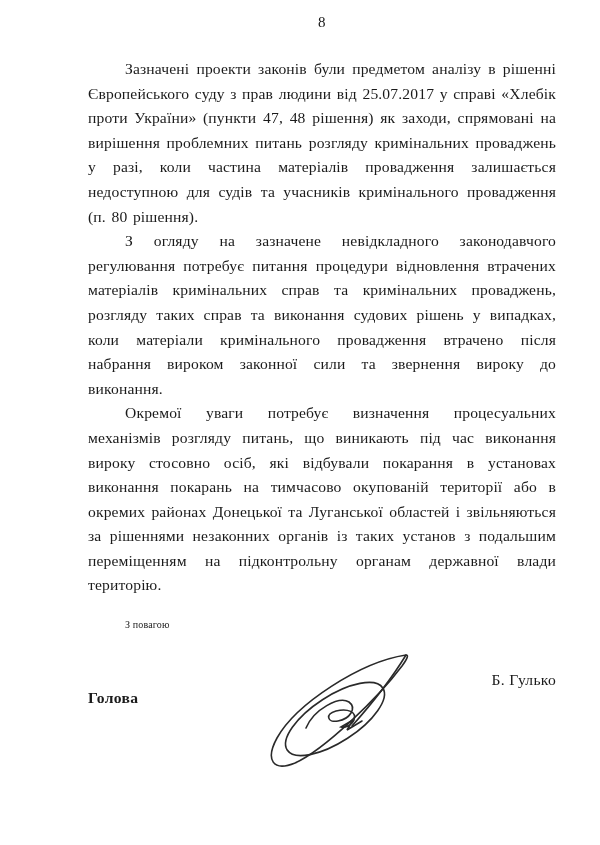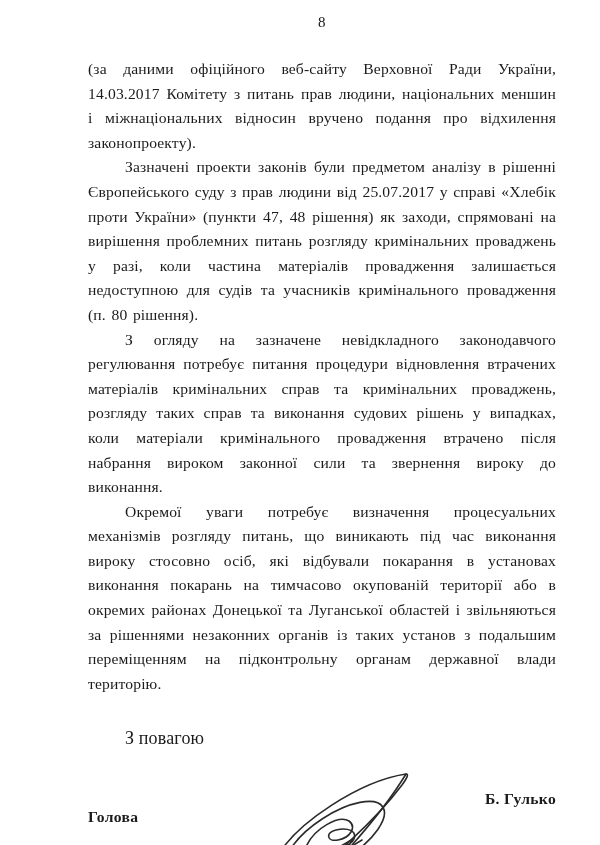--- a/index.html
+++ b/index.html
@@ -28,64 +28,63 @@
     font-size: 15.6px;
     line-height: 24.6px;
     text-align: justify;
     letter-spacing: 0.15px;
     word-spacing: 1.5px;
     color: #1b1b1b;
   }
   .para { text-indent: 37px; }
   .para.first { text-indent: 0; }
   .closing {
-    margin-top: 32px;
+    margin-top: 21px;
     margin-left: 37px;
-    font-size: 18px;
+    font-size: 10px;
     letter-spacing: 0.15px;
   }
   .sig-row {
     position: relative;
     height: 150px;
     margin-top: 14px;
   }
   .signer-title {
     position: absolute;
     left: 0;
     top: 45px;
     font-size: 15.6px;
     font-weight: bold;
     letter-spacing: 0.3px;
   }
   .signer-name {
     position: absolute;
     right: 0;
     top: 27px;
     font-size: 15.6px;
-    font-weight: bold;
+    font-weight: normal;
     letter-spacing: 0.3px;
   }
   .signature {
     position: absolute;
     left: 168px;
     top: 2px;
     width: 160px;
     height: 128px;
   }
   .signature svg { width: 100%; height: 100%; }
 </style>
 </head>
 <body>
 
 <div class="page">
 
   <div class="page-number">8</div>
 
   <div class="doc-body">
-    <p class="para first">(за даними офіційного веб-сайту Верховної Ради України, 14.03.2017 Комітету з питань прав людини, національних меншин і міжнаціональних відносин вручено подання про відхилення законопроекту).</p>
     <p class="para">Зазначені проекти законів були предметом аналізу в рішенні Європейського суду з прав людини від 25.07.2017 у справі «Хлебік проти України» (пункти 47, 48 рішення) як заходи, спрямовані на вирішення проблемних питань розгляду кримінальних проваджень у разі, коли частина матеріалів провадження залишається недоступною для судів та учасників кримінального провадження (п. 80 рішення).</p>
     <p class="para">З огляду на зазначене невідкладного законодавчого регулювання потребує питання процедури відновлення втрачених матеріалів кримінальних справ та кримінальних проваджень, розгляду таких справ та виконання судових рішень у випадках, коли матеріали кримінального провадження втрачено після набрання вироком законної сили та звернення вироку до виконання.</p>
     <p class="para">Окремої уваги потребує визначення процесуальних механізмів розгляду питань, що виникають під час виконання вироку стосовно осіб, які відбували покарання в установах виконання покарань на тимчасово окупованій території або в окремих районах Донецької та Луганської областей і звільняються за рішеннями незаконних органів із таких установ з подальшим переміщенням на підконтрольну органам державної влади територію.</p>
   </div>
 
   <p class="closing">З повагою</p>
 
   <div class="sig-row">
     <span class="signer-title">Голова</span>
 

